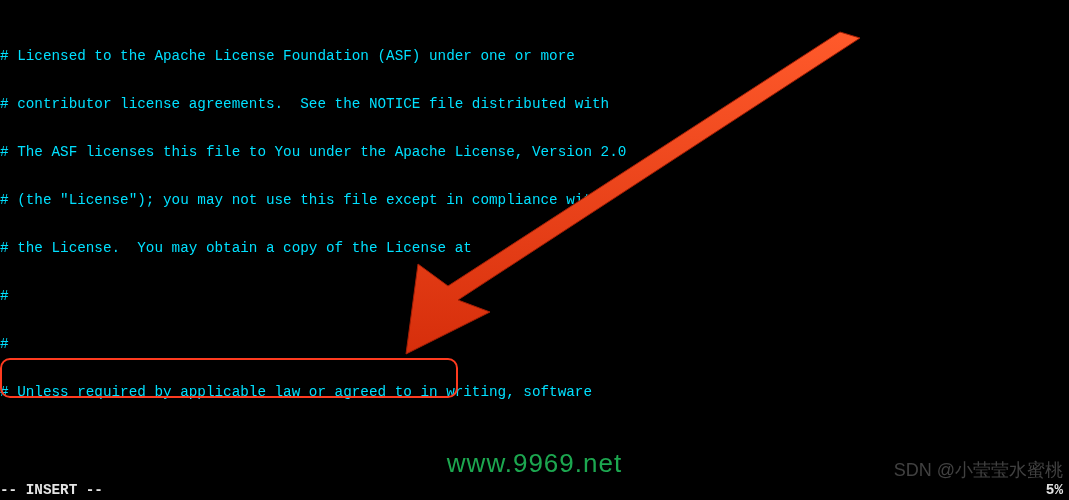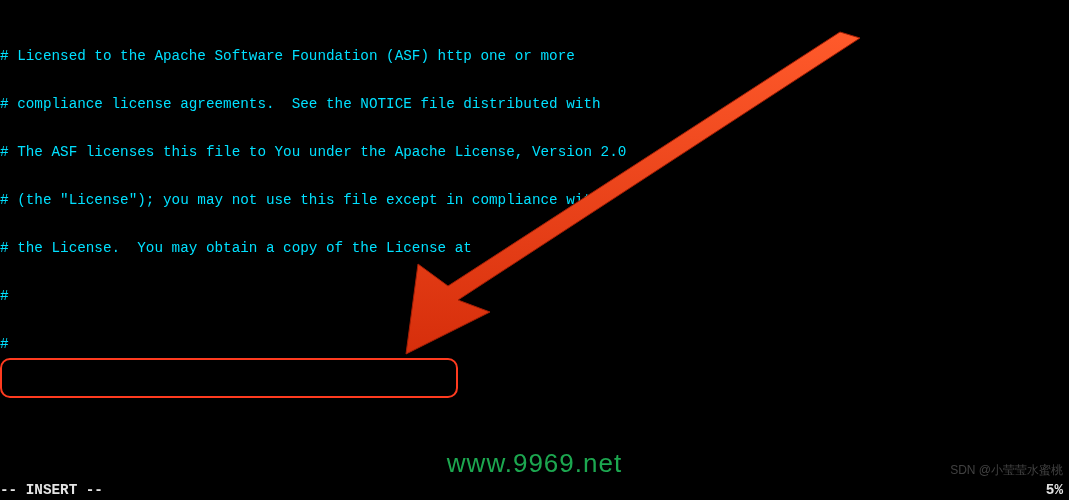--- a/index.html
+++ b/index.html
@@ -65,37 +65,38 @@
     letter-spacing: 1px;
     opacity: 0.85;
     pointer-events: none;
   }
   .wm-grey {
     position: absolute;
     right: 6px;
     bottom: 22px;
     color: #777777;
     font-family: Arial, sans-serif;
-    font-size: 12px;
+    font-size: 18px;
     opacity: 0.55;
     pointer-events: none;
   }
 </style>
 </head>
 <body>
 
 <div class="terminal">
 
-  <span class="line cyan"># Licensed to the Apache Software Foundation (ASF) http one or more</span>
-  <span class="line cyan"># compliance license agreements.  See the NOTICE file distributed with</span>
+  <span class="line cyan"># Licensed to the Apache License Foundation (ASF) under one or more</span>
+  <span class="line cyan"># contributor license agreements.  See the NOTICE file distributed with</span>
   <span class="line cyan"># The ASF licenses this file to You under the Apache License, Version 2.0</span>
   <span class="line cyan"># (the "License"); you may not use this file except in compliance with</span>
   <span class="line cyan"># the License.  You may obtain a copy of the License at</span>
   <span class="line cyan">#</span>
   <span class="line cyan">#</span>
+  <span class="line cyan"># Unless required by applicable law or agreed to in writing, software</span>
   
   
   
   
   
   
   
   
   
   

